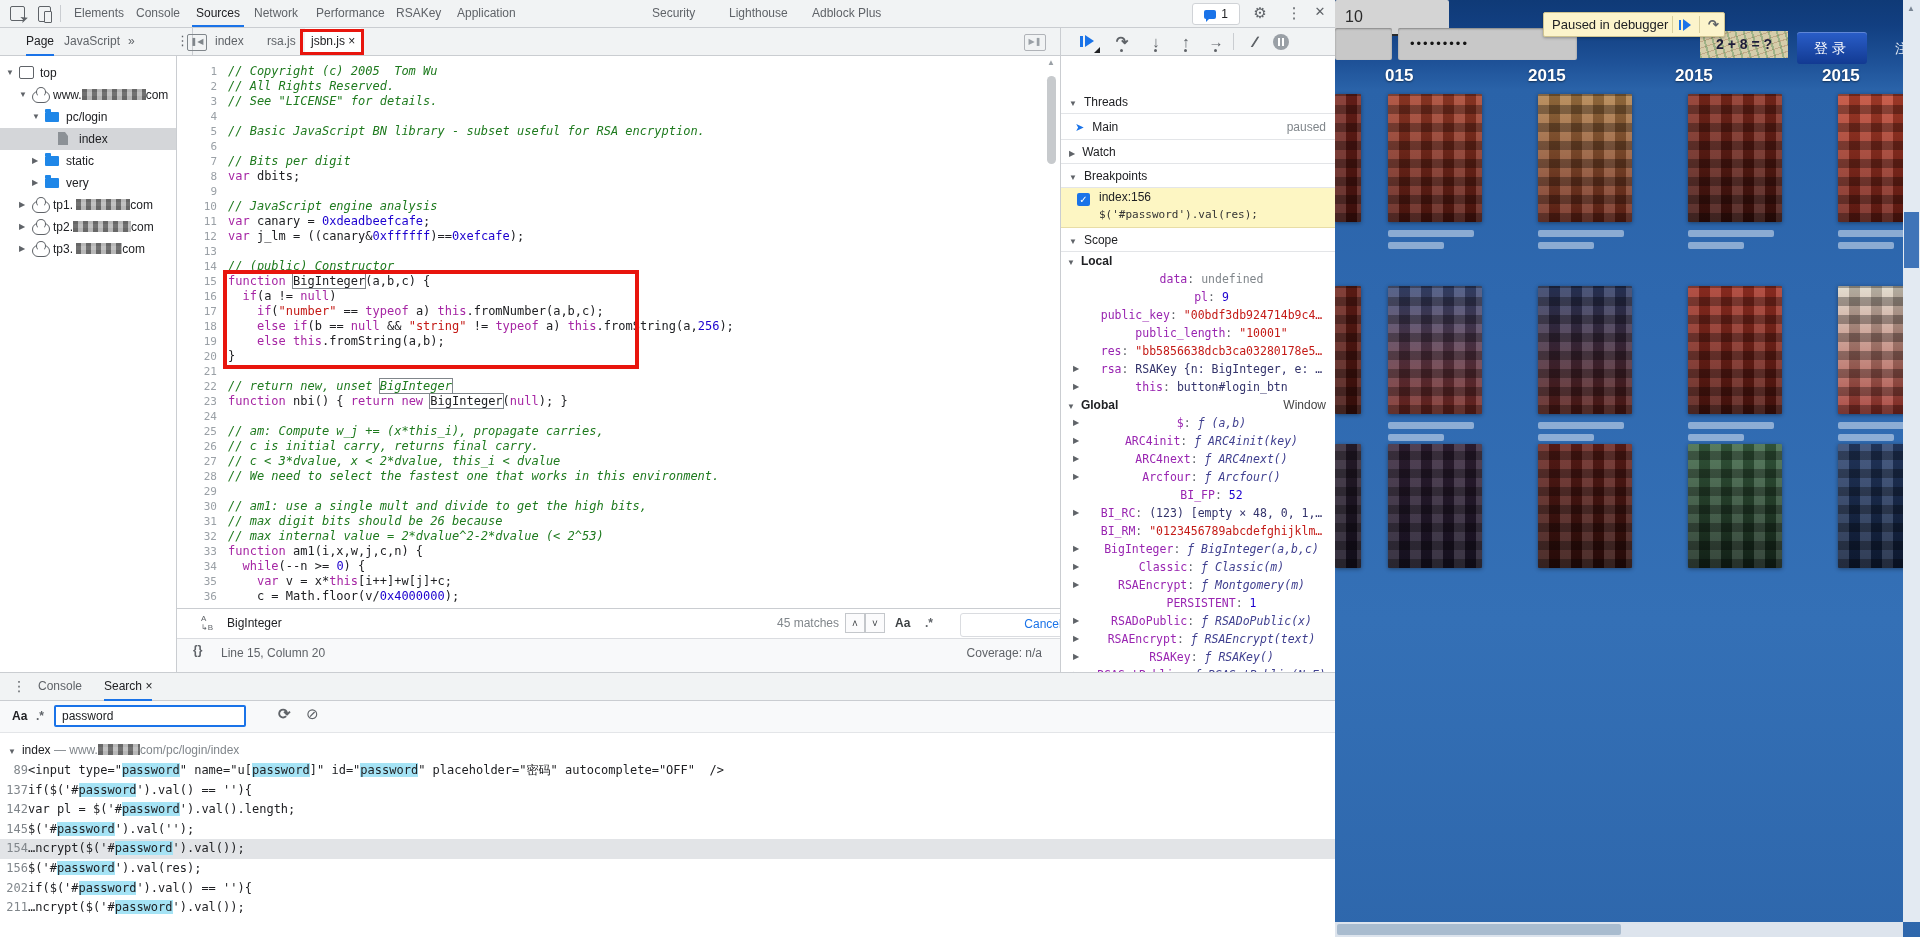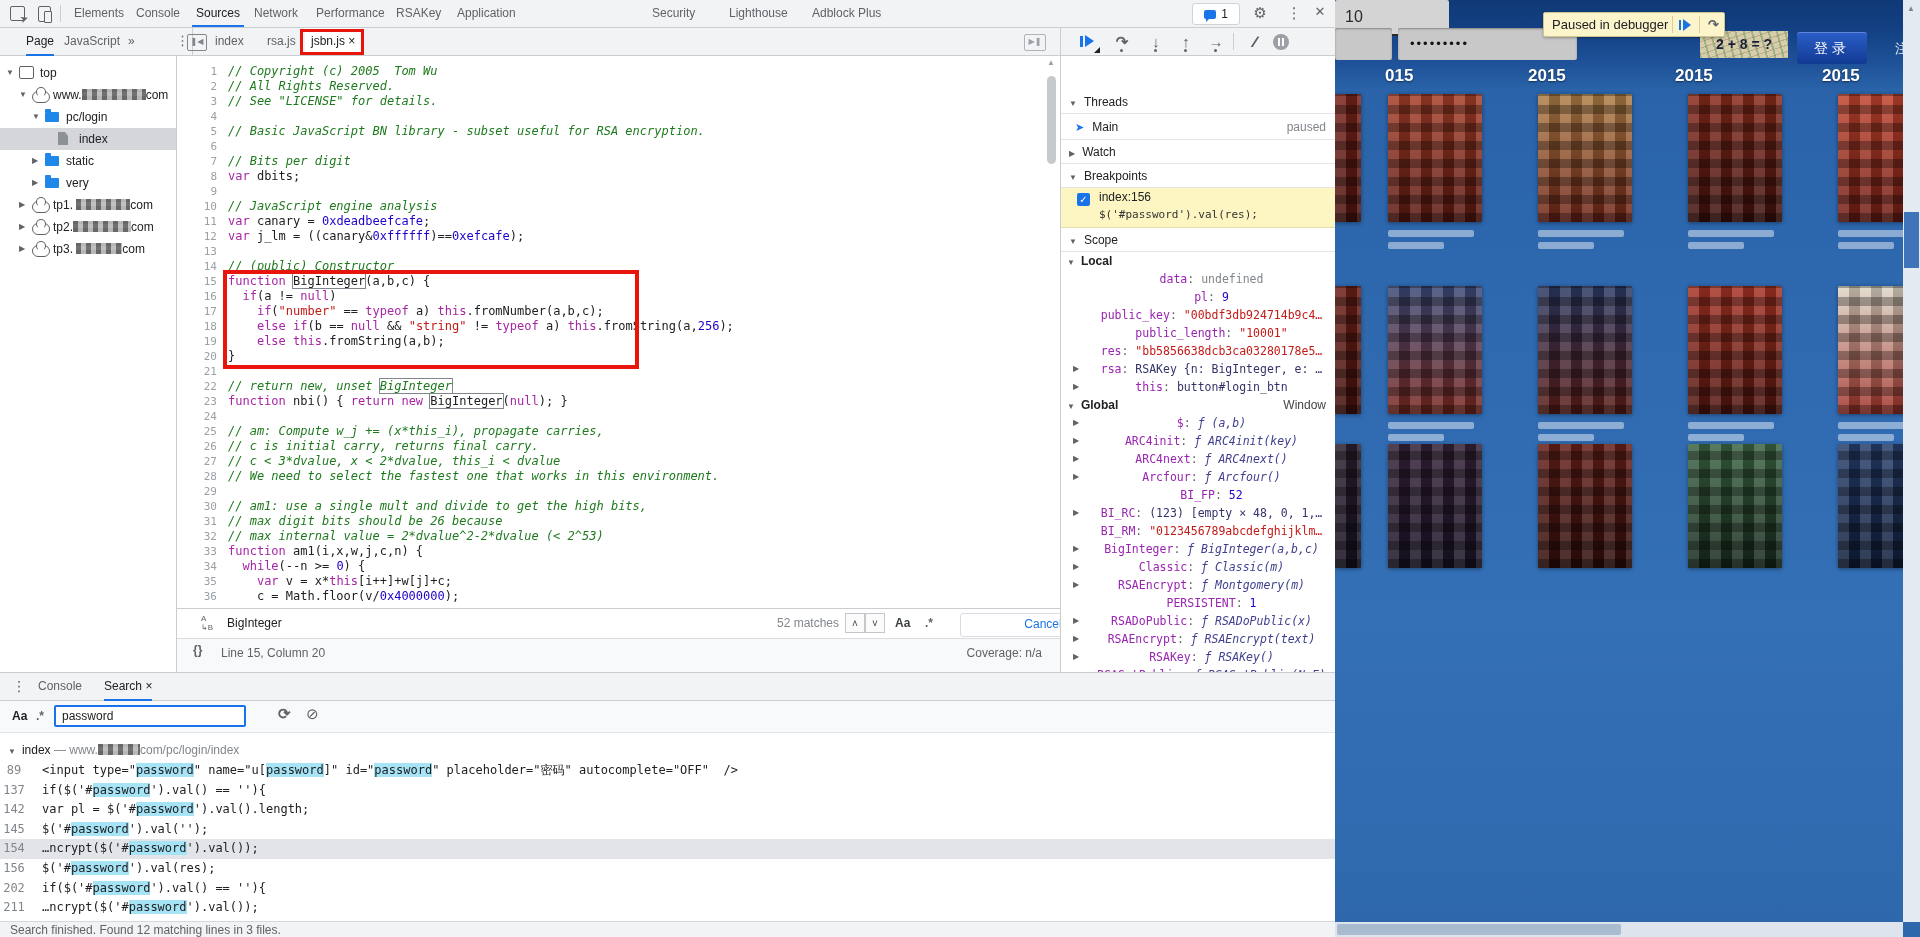--- a/index.html
+++ b/index.html
@@ -132,21 +132,21 @@
   #dr-regex{position:absolute;left:36px;top:0;line-height:31px;font-weight:bold;color:#5f6368;}
   #dr-input{position:absolute;left:54px;top:4px;width:192px;height:22px;border:2px solid #1a73e8;border-radius:2px;background:#fff;box-sizing:border-box;line-height:18px;padding-left:6px;color:#202124;}
   #dr-refresh{position:absolute;left:278px;top:4px;font-size:15px;color:#5f6368;font-weight:bold;}
   #dr-clear{position:absolute;left:306px;top:4px;font-size:15px;color:#5f6368;}
   #dr-results{position:absolute;left:0;top:60px;width:1335px;height:188px;overflow:hidden;font:12px "DejaVu Sans Mono",monospace;}
   #res-head{position:absolute;left:0;top:8px;height:19px;line-height:19px;width:1335px;font-family:"Liberation Sans",sans-serif;}
   #res-head .tri{font-size:8px;color:#5f6368;margin:0 6px 0 8px;}
   #res-head .dim{color:#80868b;}
   .res-row{position:absolute;left:0;width:1335px;height:19.6px;line-height:19.6px;white-space:pre;}
   .res-row.selected{background:#e2e4e7;}
-  .res-ln{display:inline-block;width:28px;text-align:center;color:#80868b;margin-right:14px;}
+  .res-ln{display:inline-block;width:28px;text-align:right;color:#80868b;}
   .hl-find{background:#a5e3f5;}
   #dr-status{position:absolute;left:0;top:248px;width:1335px;height:17px;background:#f1f3f4;border-top:1px solid #d6d9dc;box-sizing:border-box;line-height:16px;color:#5f6368;padding-left:10px;}
 
   
   #page{position:absolute;left:1335px;top:0;width:585px;height:937px;overflow:hidden;
         background:linear-gradient(180deg,#0f3a77 0px,#123f81 26px,#1d5096 60px,#2a63a9 90px,#2e68af 300px,#3470b6 620px,#2e67ac 937px);}
   .pg-input{position:absolute;background:#c8c8c8;border-radius:2px;box-shadow:inset 0 1px 2px rgba(0,0,0,.35);}
   #pg-pass{left:63px;top:28px;width:179px;height:32px;color:#141414;font-size:13px;letter-spacing:2px;line-height:32px;padding-left:12px;box-sizing:border-box;}
   #pg-part{left:0;top:28px;width:57px;height:32px;}
   #pg-count{left:248px;top:28px;width:114px;height:36px;background:#d4d4d4;color:#2a2a2a;font-size:16px;line-height:34px;padding-left:10px;box-sizing:border-box;border-bottom:2px solid #2a2a2a;border-radius:2px;}
@@ -332,21 +332,21 @@
       <div id="red-box"></div>
       <div id="ed-scroll">
         <span class="up">▲</span>
         <span class="thumb"></span>
       </div>
     </div>
 
     <div id="find-bar">
       <span id="find-ic">A<br>↳B</span>
       <span id="find-query">BigInteger</span>
-      <span id="find-matches">52 matches</span>
+      <span id="find-matches">45 matches</span>
       <span class="find-nav" style="left:668px">˄</span>
       <span class="find-nav" style="left:688px">˅</span>
       <span id="find-case">Aa</span>
       <span id="find-regex">.*</span>
       <span id="find-cancel">Cancel</span>
     </div>
 
     <div id="ed-status">
       <span class="brk">{}</span>
       <span class="pos">Line 15, Column 20</span>
@@ -415,21 +415,20 @@
             <div class="res-row" style="top: 28px;"><span class="res-ln">89</span>&lt;input type="<span class="hl-find">password</span>" name="u[<span class="hl-find">password</span>]" id="<span class="hl-find">password</span>" placeholder="密码" autocomplete="OFF"  /&gt;</div>
             <div class="res-row" style="top: 47.6px;"><span class="res-ln">137</span>if($('#<span class="hl-find">password</span>').val() == ''){</div>
             <div class="res-row" style="top: 67.2px;"><span class="res-ln">142</span>var pl = $('#<span class="hl-find">password</span>').val().length;</div>
             <div class="res-row" style="top: 86.8px;"><span class="res-ln">145</span>$('#<span class="hl-find">password</span>').val('');</div>
             <div class="res-row selected" style="top: 106.4px;"><span class="res-ln">154</span>…ncrypt($('#<span class="hl-find">password</span>').val());</div>
             <div class="res-row" style="top: 126px;"><span class="res-ln">156</span>$('#<span class="hl-find">password</span>').val(res);</div>
             <div class="res-row" style="top: 145.6px;"><span class="res-ln">202</span>if($('#<span class="hl-find">password</span>').val() == ''){</div>
             <div class="res-row" style="top: 165.2px;"><span class="res-ln">211</span>…ncrypt($('#<span class="hl-find">password</span>').val());</div>
           </div>
       </div>
-      <div id="dr-status">Search finished. Found 12 matching lines in 3 files.</div>
     </div>
 
   </section>
 
   <section id="page">
     <div id="pg-part" class="pg-input"></div>
     <div id="pg-pass" class="pg-input">•••••••••</div>
     <div id="pg-count">10</div>
     <div id="pg-captcha">2 + 8 = ?</div>
     <div id="pg-login">登录</div>

